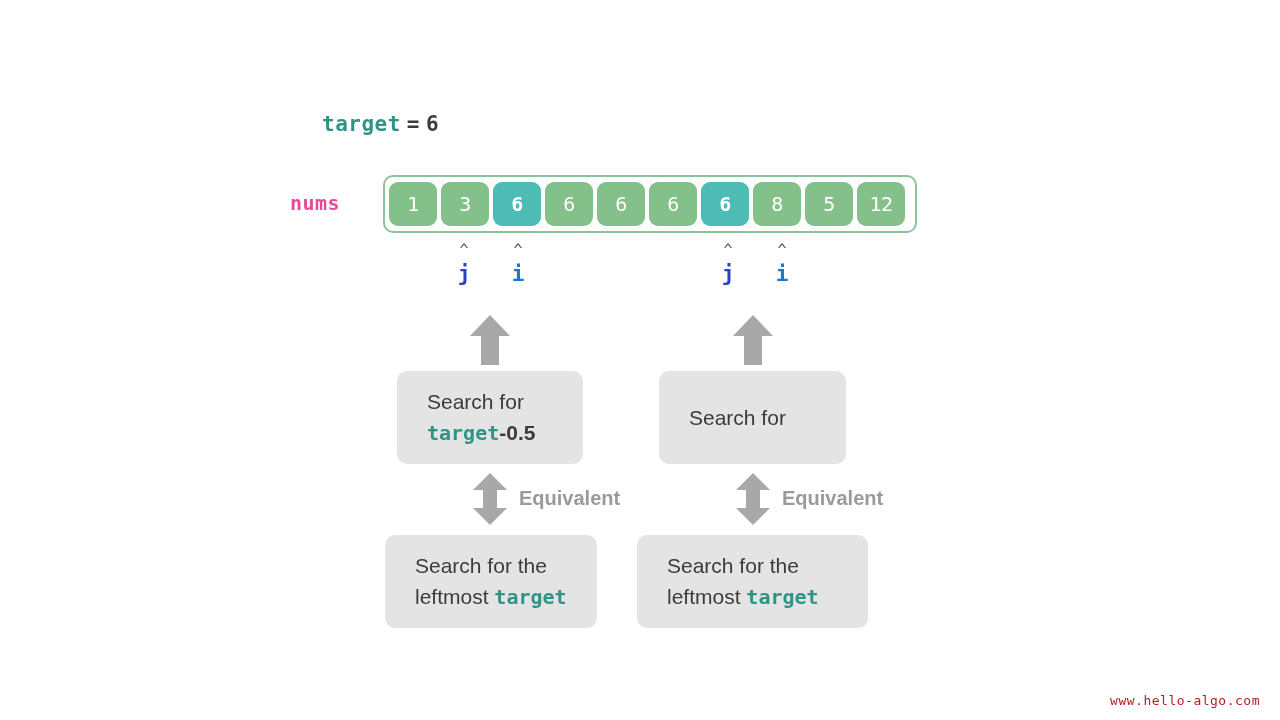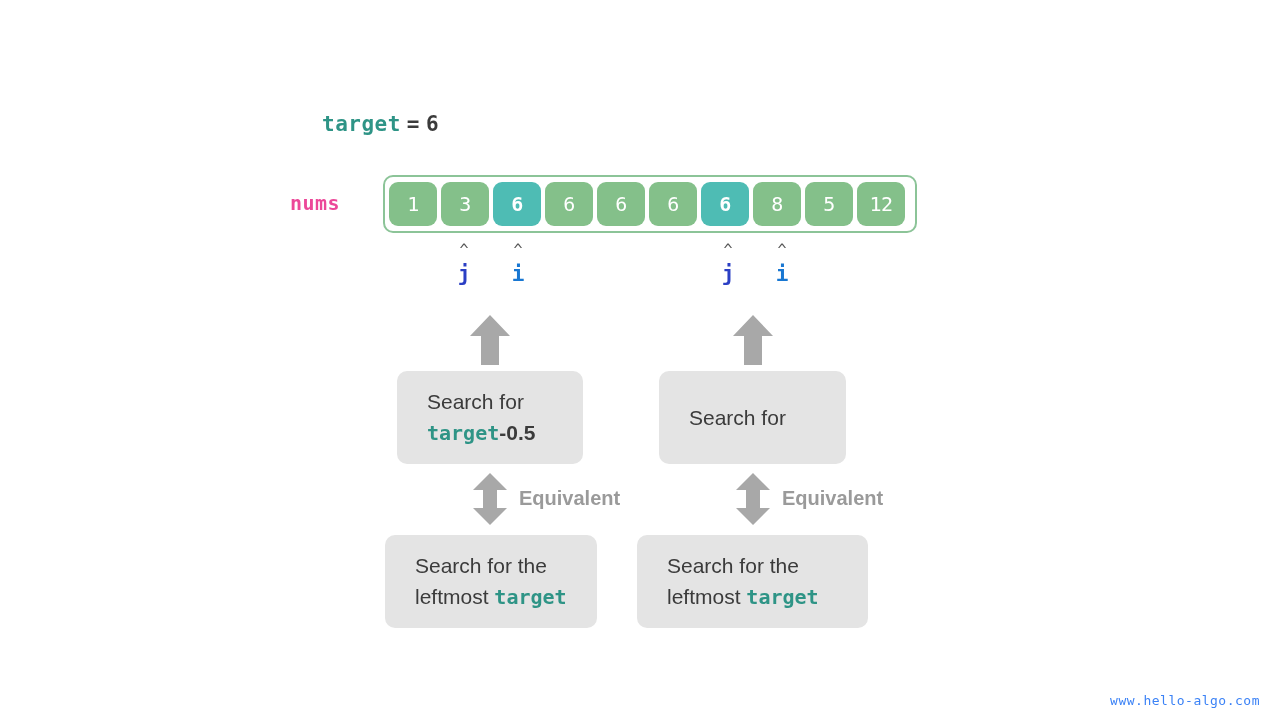--- a/index.html
+++ b/index.html
@@ -161,21 +161,21 @@
     white-space: nowrap;
   }
 
   
   .watermark {
     position: absolute;
     right: 20px;
     bottom: 12px;
     font-family: "DejaVu Sans Mono", "Liberation Mono", monospace;
     font-size: 13px;
-    color: #3b82f6;
+    color: #b91c1c;
     letter-spacing: 0.5px;
   }
 </style>
 </head>
 <body>
 
 <div class="canvas">
 
   <div class="target-line">
     <span class="kw-target">target</span><span class="op-eq">=</span><span class="num-val">6</span>

